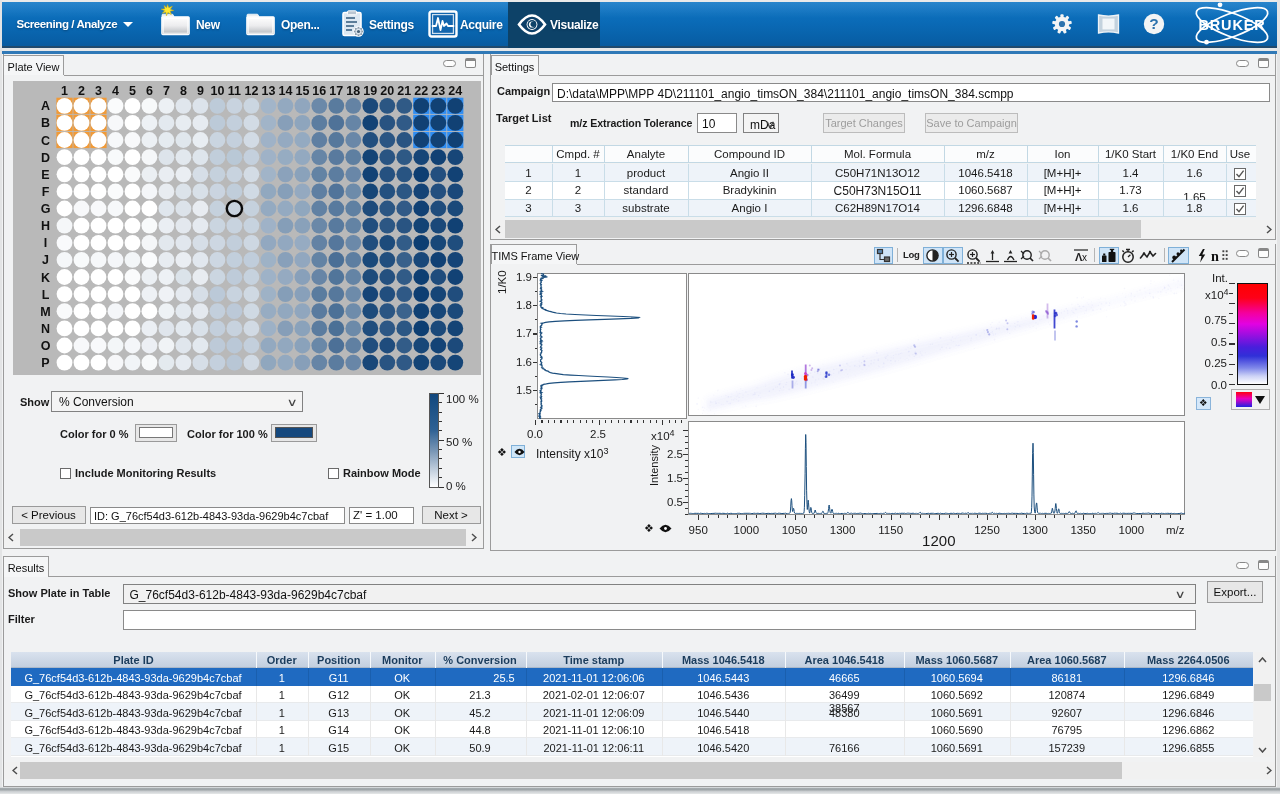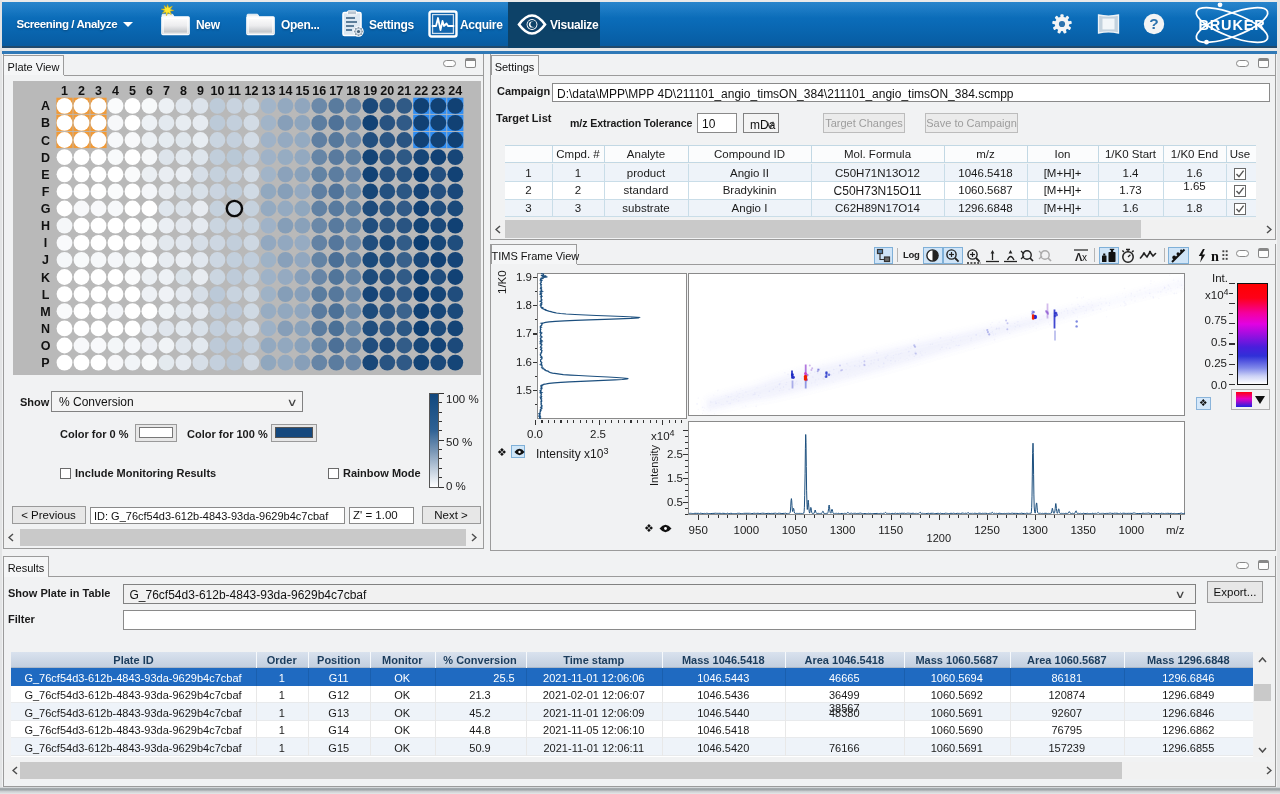--- a/index.html
+++ b/index.html
@@ -691,21 +691,21 @@
 <div class="abs" style="left:1226px;top:164.0px;width:1px;height:17.8px;background:#c9dde8"></div>
 <div class="abs" style="left:505px;top:181.8px;width:751px;height:17.8px;background:#ffffff;border-bottom:1px solid #c9dde8"></div>
 <div class="lbl" style="left:528.5px;top:184.3px;transform:translateX(-50%);font-size:11.5px">2</div>
 <div class="lbl" style="left:578.0px;top:184.3px;transform:translateX(-50%);font-size:11.5px">2</div>
 <div class="lbl" style="left:646.0px;top:184.3px;transform:translateX(-50%);font-size:11.5px">standard</div>
 <div class="lbl" style="left:749.5px;top:184.3px;transform:translateX(-50%);font-size:11.5px">Bradykinin</div>
 <div class="lbl" style="left:877.5px;top:184.3px;transform:translateX(-50%);font-size:12px">C50H73N15O11</div>
 <div class="lbl" style="left:985.5px;top:184.3px;transform:translateX(-50%);font-size:11.5px">1060.5687</div>
 <div class="lbl" style="left:1062.5px;top:184.3px;transform:translateX(-50%);font-size:11.5px">[M+H]+</div>
 <div class="lbl" style="left:1130.5px;top:184.3px;transform:translateX(-50%);font-size:11.5px">1.73</div>
-<div class="lbl" style="left:1194.5px;top:180px;transform:translateX(-50%);font-size:11.5px">1.65</div>
+<div class="lbl" style="left:1194.5px;top:191px;transform:translateX(-50%);font-size:11.5px">1.65</div>
 <div class="abs" style="left:1226px;top:183.3px;width:28px;height:16px">
     <svg width="12" height="12" viewBox="0 0 12 12" style="position:absolute;left:50%;top:2px;transform:translateX(-50%)">
       <rect x="0.5" y="0.5" width="11" height="11" fill="#fff" stroke="#6a6a6a"></rect>
       <path d="M2.5 6 L5 8.7 L9.6 2.6" fill="none" stroke="#555" stroke-width="1.4"></path>
     </svg>
   </div>
 <div class="abs" style="left:552px;top:181.8px;width:1px;height:17.8px;background:#c9dde8"></div>
 <div class="abs" style="left:604px;top:181.8px;width:1px;height:17.8px;background:#c9dde8"></div>
 <div class="abs" style="left:688px;top:181.8px;width:1px;height:17.8px;background:#c9dde8"></div>
 <div class="abs" style="left:811px;top:181.8px;width:1px;height:17.8px;background:#c9dde8"></div>
@@ -1455,21 +1455,21 @@
 <div class="abs" style="left:861.8px;top:514.5px;width:1.2px;height:3px;background:#333"></div>
 <div class="abs" style="left:871.5px;top:514.5px;width:1.2px;height:3px;background:#333"></div>
 <div class="abs" style="left:881.1px;top:514.5px;width:1.2px;height:3px;background:#333"></div>
 <div class="abs" style="left:890.7px;top:514.5px;width:1.2px;height:5px;background:#333"></div>
 <div class="lbl" style="left:890.7px;top:523.5px;font-size:11.5px;transform:translateX(-50%)">1150</div>
 <div class="abs" style="left:900.3px;top:514.5px;width:1.2px;height:3px;background:#333"></div>
 <div class="abs" style="left:910.0px;top:514.5px;width:1.2px;height:3px;background:#333"></div>
 <div class="abs" style="left:919.6px;top:514.5px;width:1.2px;height:3px;background:#333"></div>
 <div class="abs" style="left:929.2px;top:514.5px;width:1.2px;height:3px;background:#333"></div>
 <div class="abs" style="left:938.8px;top:514.5px;width:1.2px;height:5px;background:#333"></div>
-<div class="lbl" style="left:938.8px;top:532px;font-size:11px;transform:translateX(-50%)">1200</div>
+<div class="lbl" style="left:938.8px;top:532px;font-size:15px;transform:translateX(-50%)">1200</div>
 <div class="abs" style="left:948.5px;top:514.5px;width:1.2px;height:3px;background:#333"></div>
 <div class="abs" style="left:958.1px;top:514.5px;width:1.2px;height:3px;background:#333"></div>
 <div class="abs" style="left:967.7px;top:514.5px;width:1.2px;height:3px;background:#333"></div>
 <div class="abs" style="left:977.3px;top:514.5px;width:1.2px;height:3px;background:#333"></div>
 <div class="abs" style="left:987.0px;top:514.5px;width:1.2px;height:5px;background:#333"></div>
 <div class="lbl" style="left:987.0px;top:523.5px;font-size:11.5px;transform:translateX(-50%)">1250</div>
 <div class="abs" style="left:996.6px;top:514.5px;width:1.2px;height:3px;background:#333"></div>
 <div class="abs" style="left:1006.2px;top:514.5px;width:1.2px;height:3px;background:#333"></div>
 <div class="abs" style="left:1015.8px;top:514.5px;width:1.2px;height:3px;background:#333"></div>
 <div class="abs" style="left:1025.5px;top:514.5px;width:1.2px;height:3px;background:#333"></div>
@@ -1539,21 +1539,21 @@
 <div class="lbl hdrtxt" style="left:133.5px;top:654px;transform:translateX(-50%);font-size:11.5px">Plate ID</div>
 <div class="lbl hdrtxt" style="left:281.75px;top:654px;transform:translateX(-50%);font-size:11.5px">Order</div>
 <div class="lbl hdrtxt" style="left:338.75px;top:654px;transform:translateX(-50%);font-size:11.5px">Position</div>
 <div class="lbl hdrtxt" style="left:402.25px;top:654px;transform:translateX(-50%);font-size:11.5px">Monitor</div>
 <div class="lbl hdrtxt" style="left:480.0px;top:654px;transform:translateX(-50%);font-size:11.5px">% Conversion</div>
 <div class="lbl hdrtxt" style="left:593.75px;top:654px;transform:translateX(-50%);font-size:11.5px">Time stamp</div>
 <div class="lbl hdrtxt" style="left:723.25px;top:654px;transform:translateX(-50%);font-size:11.5px">Mass 1046.5418</div>
 <div class="lbl hdrtxt" style="left:844.25px;top:654px;transform:translateX(-50%);font-size:11.5px">Area 1046.5418</div>
 <div class="lbl hdrtxt" style="left:956.75px;top:654px;transform:translateX(-50%);font-size:11.5px">Mass 1060.5687</div>
 <div class="lbl hdrtxt" style="left:1066.75px;top:654px;transform:translateX(-50%);font-size:11.5px">Area 1060.5687</div>
-<div class="lbl hdrtxt" style="left:1188.25px;top:654px;transform:translateX(-50%);font-size:11.5px">Mass 1296.6848</div>
+<div class="lbl hdrtxt" style="left:1188.25px;top:654px;transform:translateX(-50%);font-size:11.5px">Mass 2264.0506</div>
 <div class="abs" style="left:256px;top:652px;width:1px;height:16px;background:#f6f9fc"></div>
 <div class="abs" style="left:307.5px;top:652px;width:1px;height:16px;background:#f6f9fc"></div>
 <div class="abs" style="left:370px;top:652px;width:1px;height:16px;background:#f6f9fc"></div>
 <div class="abs" style="left:434.5px;top:652px;width:1px;height:16px;background:#f6f9fc"></div>
 <div class="abs" style="left:525.5px;top:652px;width:1px;height:16px;background:#f6f9fc"></div>
 <div class="abs" style="left:662px;top:652px;width:1px;height:16px;background:#f6f9fc"></div>
 <div class="abs" style="left:784.5px;top:652px;width:1px;height:16px;background:#f6f9fc"></div>
 <div class="abs" style="left:904px;top:652px;width:1px;height:16px;background:#f6f9fc"></div>
 <div class="abs" style="left:1009.5px;top:652px;width:1px;height:16px;background:#f6f9fc"></div>
 <div class="abs" style="left:1124px;top:652px;width:1px;height:16px;background:#f6f9fc"></div>
@@ -1623,21 +1623,21 @@
 <div class="abs" style="left:784.5px;top:703.2px;width:1px;height:17.6px;background:#e8e8e8"></div>
 <div class="abs" style="left:904px;top:703.2px;width:1px;height:17.6px;background:#e8e8e8"></div>
 <div class="abs" style="left:1009.5px;top:703.2px;width:1px;height:17.6px;background:#e8e8e8"></div>
 <div class="abs" style="left:1124px;top:703.2px;width:1px;height:17.6px;background:#e8e8e8"></div>
 <div class="abs" style="left:11px;top:720.8px;width:1241.5px;height:17.6px;background:#ffffff;border-bottom:1px solid #e8eaec"></div>
 <div class="abs" style="left:133px;top:724.3px;transform:translateX(-50%);font-size:11px;color:#1a1a1a;white-space:nowrap">G_76cf54d3-612b-4843-93da-9629b4c7cbaf</div>
 <div class="abs" style="left:281.75px;top:724.3px;transform:translateX(-50%);font-size:11px;color:#1a1a1a;white-space:nowrap">1</div>
 <div class="abs" style="left:338.75px;top:724.3px;transform:translateX(-50%);font-size:11px;color:#1a1a1a;white-space:nowrap">G14</div>
 <div class="abs" style="left:402.25px;top:724.3px;transform:translateX(-50%);font-size:11px;color:#1a1a1a;white-space:nowrap">OK</div>
 <div class="abs" style="left:480.0px;top:724.3px;transform:translateX(-50%);font-size:11px;color:#1a1a1a;white-space:nowrap">44.8</div>
-<div class="abs" style="left:593.75px;top:724.3px;transform:translateX(-50%);font-size:11px;color:#1a1a1a;white-space:nowrap">2021-11-05 12:06:10</div>
+<div class="abs" style="left:593.75px;top:724.3px;transform:translateX(-50%);font-size:11px;color:#1a1a1a;white-space:nowrap">2021-11-01 12:06:10</div>
 <div class="abs" style="left:723.25px;top:724.3px;transform:translateX(-50%);font-size:11px;color:#1a1a1a;white-space:nowrap">1046.5418</div>
 <div class="abs" style="left:844.25px;top:702px;transform:translateX(-50%);font-size:11px;color:#1a1a1a;white-space:nowrap">38567</div>
 <div class="abs" style="left:956.75px;top:724.3px;transform:translateX(-50%);font-size:11px;color:#1a1a1a;white-space:nowrap">1060.5690</div>
 <div class="abs" style="left:1066.75px;top:724.3px;transform:translateX(-50%);font-size:11px;color:#1a1a1a;white-space:nowrap">76795</div>
 <div class="abs" style="left:1188.25px;top:724.3px;transform:translateX(-50%);font-size:11px;color:#1a1a1a;white-space:nowrap">1296.6862</div>
 <div class="abs" style="left:256px;top:720.8px;width:1px;height:17.6px;background:#e8e8e8"></div>
 <div class="abs" style="left:307.5px;top:720.8px;width:1px;height:17.6px;background:#e8e8e8"></div>
 <div class="abs" style="left:370px;top:720.8px;width:1px;height:17.6px;background:#e8e8e8"></div>
 <div class="abs" style="left:434.5px;top:720.8px;width:1px;height:17.6px;background:#e8e8e8"></div>
 <div class="abs" style="left:525.5px;top:720.8px;width:1px;height:17.6px;background:#e8e8e8"></div>

